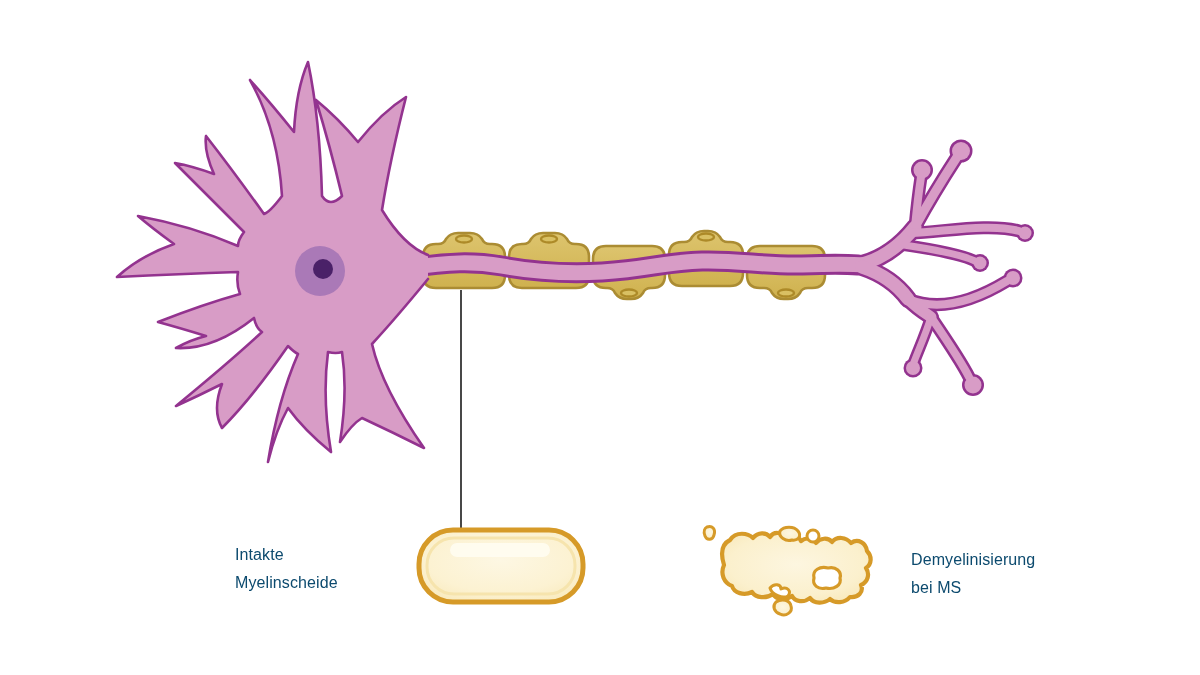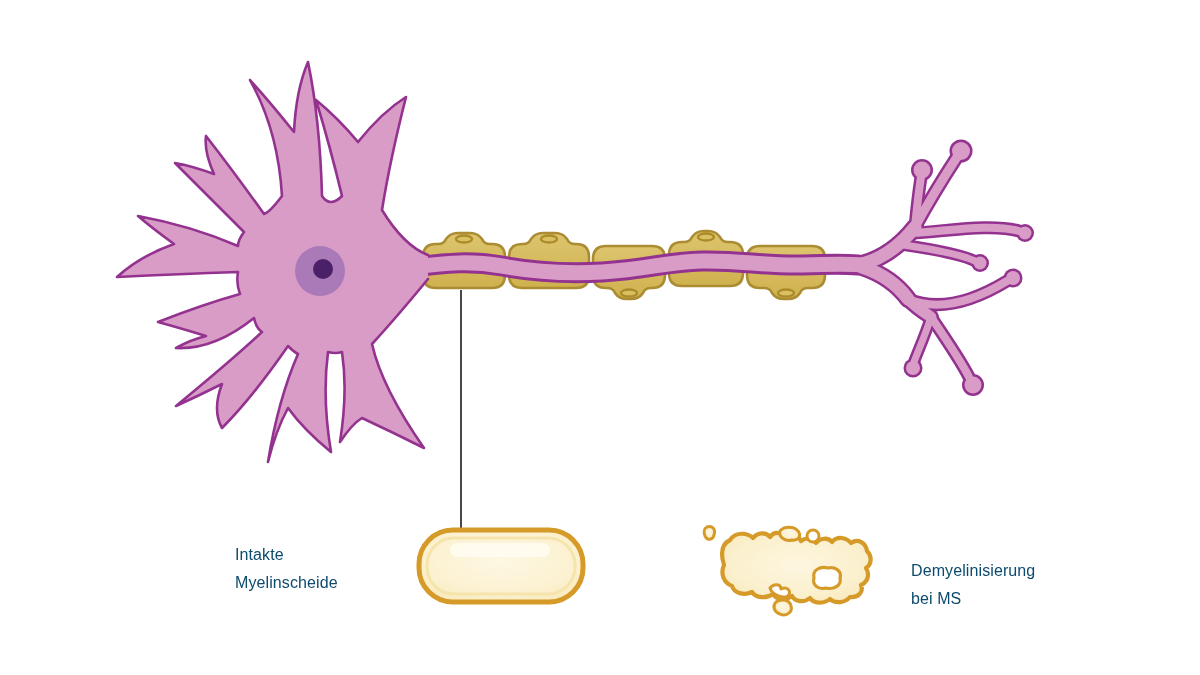--- a/index.html
+++ b/index.html
@@ -2,21 +2,21 @@
 <html><head>
 <meta charset="utf-8">
 <style>
   html,body{margin:0;padding:0;background:#ffffff;}
   #stage{position:relative;width:1200px;height:675px;background:#ffffff;overflow:hidden;
          font-family:"Liberation Sans",sans-serif;}
   #stage svg{position:absolute;left:0;top:0;}
   .diagram-label{position:absolute;font-weight:400;font-size:16px;line-height:28px;
                  color:#0c4a6e;white-space:pre-line;letter-spacing:.1px;}
   #label-intact{left:235px;top:541px;}
-  #label-demyel{left:911px;top:546px;margin-top:11px;}
+  #label-demyel{left:911px;top:546px;}
 </style>
 </head>
 <body>
 
 <div id="stage">
 
 <svg width="1200" height="675" viewBox="0 0 1200 675">
   <defs>
     <radialGradient id="pillGrad" cx="0.5" cy="0.42" r="0.8">
       <stop offset="0" stop-color="#fdf7e3"></stop>

